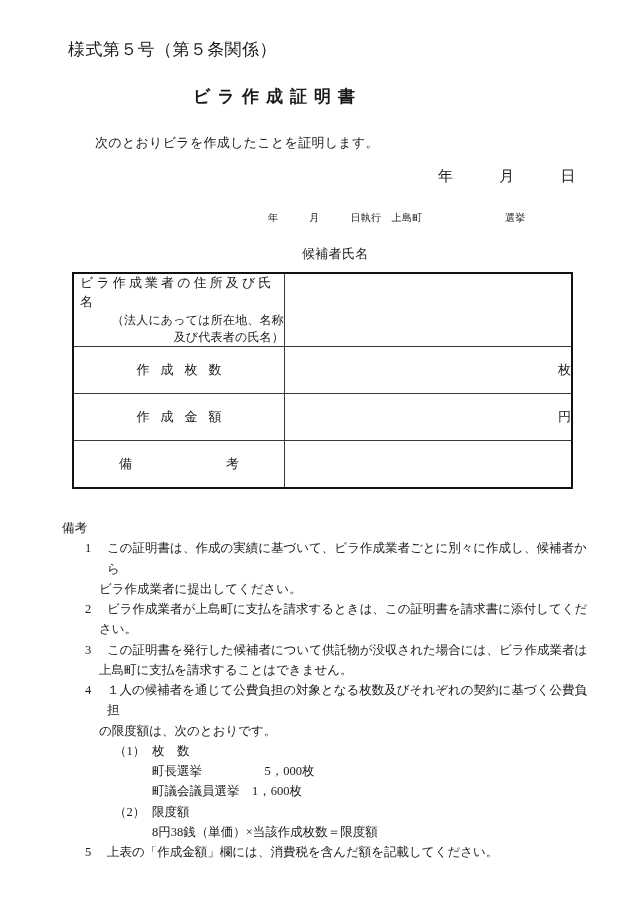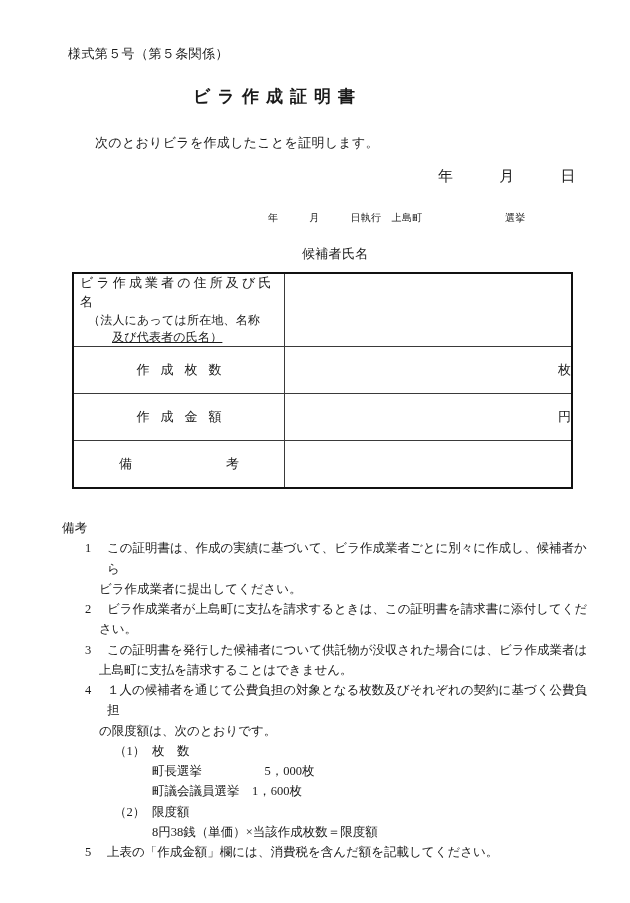--- a/index.html
+++ b/index.html
@@ -19,22 +19,22 @@
     overflow: hidden;
   }
 
   
   .abs { position: absolute; white-space: pre; }
   .jp  { font-family: "Liberation Serif", "DejaVu Serif", serif; }
 
   
   .form-no {
     left: 68px;
-    top: 45px;
-    font-size: 13px;
+    top: 38px;
+    font-size: 17px;
     letter-spacing: 0.4px;
   }
 
   .doc-title {
     left: 0;
     top: 85px;
     width: 548px;
     text-align: center;
     font-size: 17px;
     font-weight: bold;
@@ -100,23 +100,24 @@
   .label-head .l1 {
     display: block;
     letter-spacing: 3.1px;
     padding-left: 6px;
   }
   .label-head .l2,
   .label-head .l3 {
     display: block;
     font-size: 12px;
     letter-spacing: 0.2px;
+    text-align: right;
   }
   .label-head .l2 { padding-left: 14px; }
-  .label-head .l3 { padding-left: 38px; text-decoration: underline; }
+  .label-head .l3 { padding-left: 38px; }
 
   .label-spaced {
     height: 46px;
     text-align: center;
     letter-spacing: 11px;
     text-indent: 11px;
   }
   .label-bikou {
     height: 46px;
     text-align: center;

